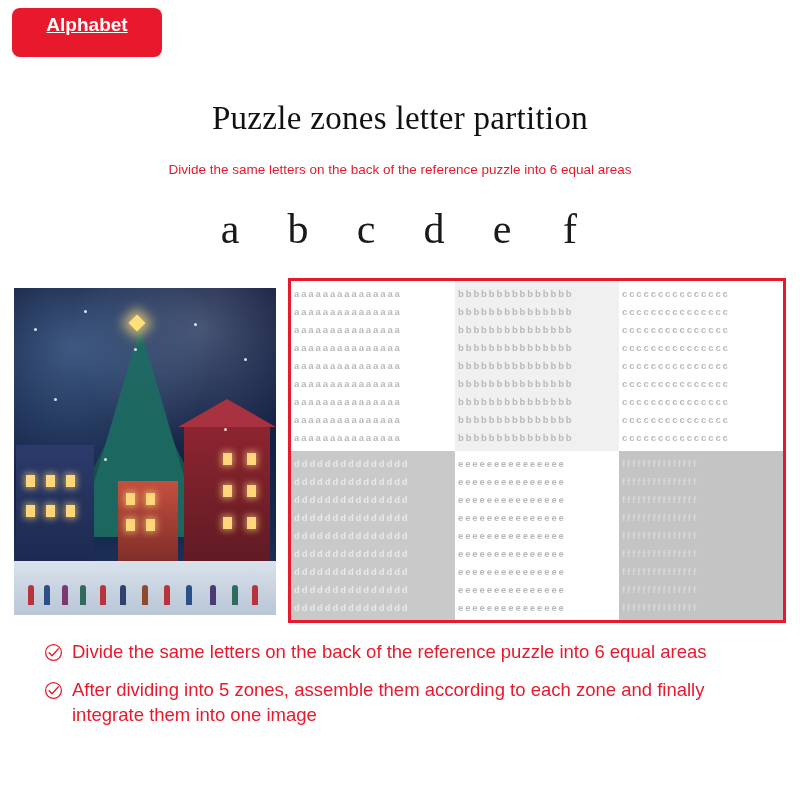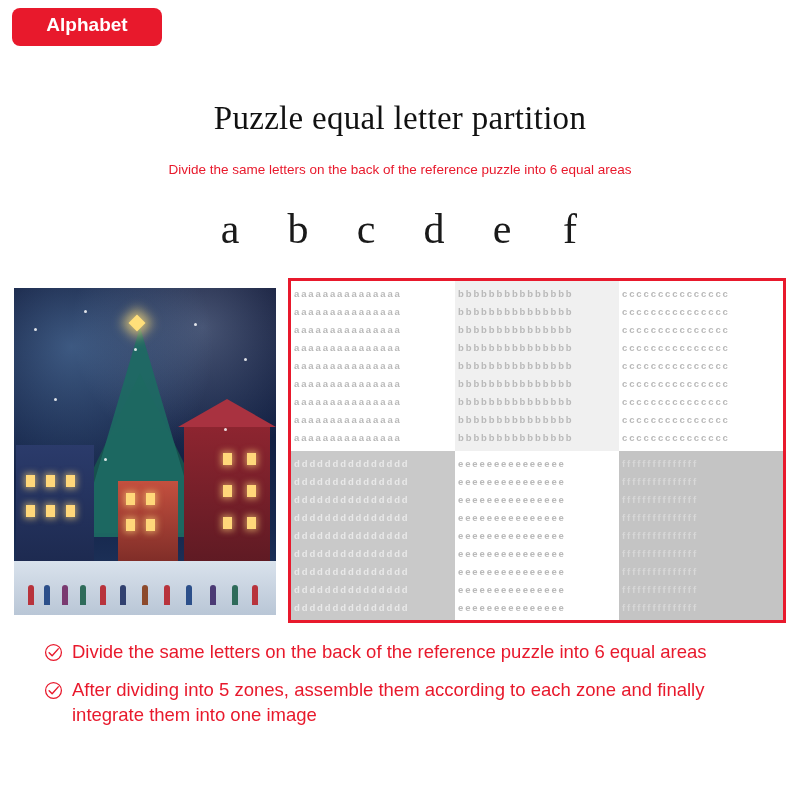--- a/index.html
+++ b/index.html
@@ -16,27 +16,28 @@
   }
 
   
   .badge {
     position: absolute;
     left: 12px;
     top: 8px;
     background: #e8192c;
     color: #ffffff;
     border-radius: 8px;
-    padding: 6px 10px 10px 10px;
+    padding: 6px 10px 21px 10px;
     width: 150px;
     box-sizing: border-box;
     text-align: center;
     line-height: 1.15;
     font-size: 19px;
     font-weight: bold;
+    text-decoration: underline;
   }
   .badge div { white-space: nowrap; }
 
   
   .title {
     position: absolute;
     top: 100px;
     left: 0;
     width: 800px;
     text-align: center;
@@ -236,21 +237,21 @@
   }
   .bullet-text { padding-top: 0; }
 </style>
 </head>
 <body>
 
 <div class="badge">
   <div>Alphabet</div>
 </div>
 
-<div class="title">Puzzle equal letter partition</div>
+<div class="title">Puzzle zones letter partition</div>
 <div class="subtitle">Divide the same letters on the back of the reference puzzle into 6 equal areas</div>
 
 <div class="letter-row">
   <span>a</span>
   <span>b</span>
   <span>c</span>
   <span>d</span>
   <span>e</span>
   <span>f</span>
 </div>

